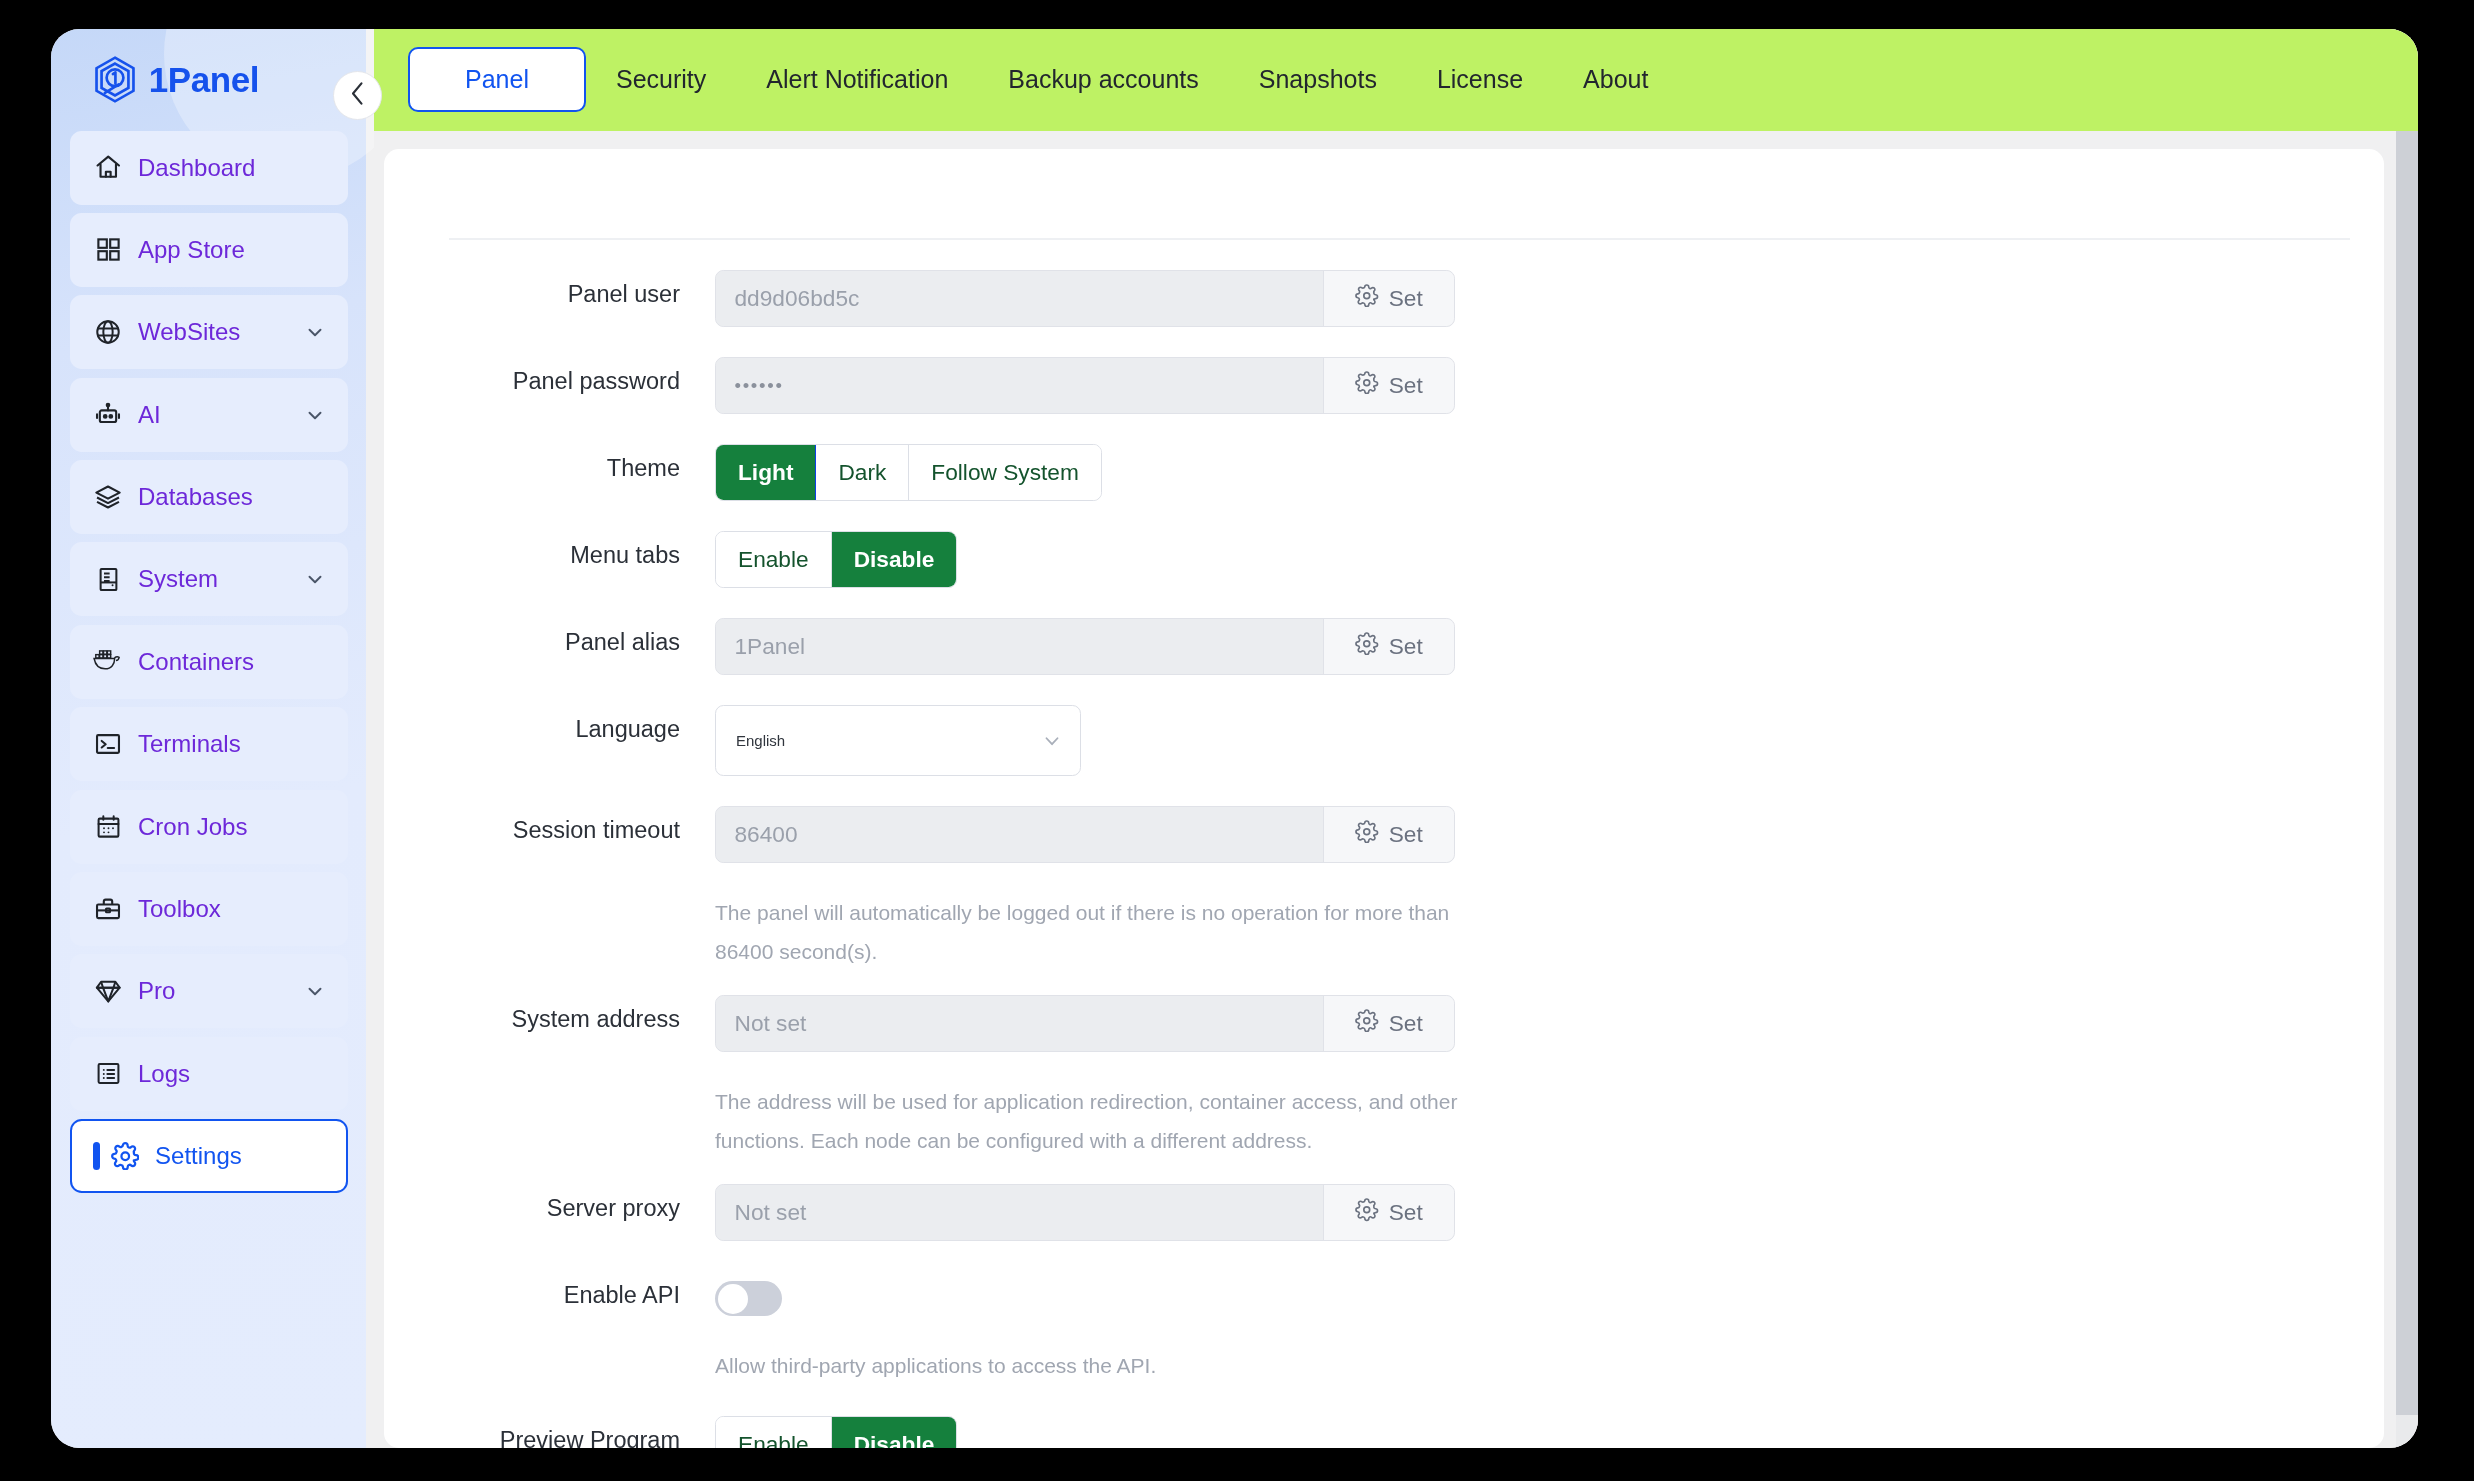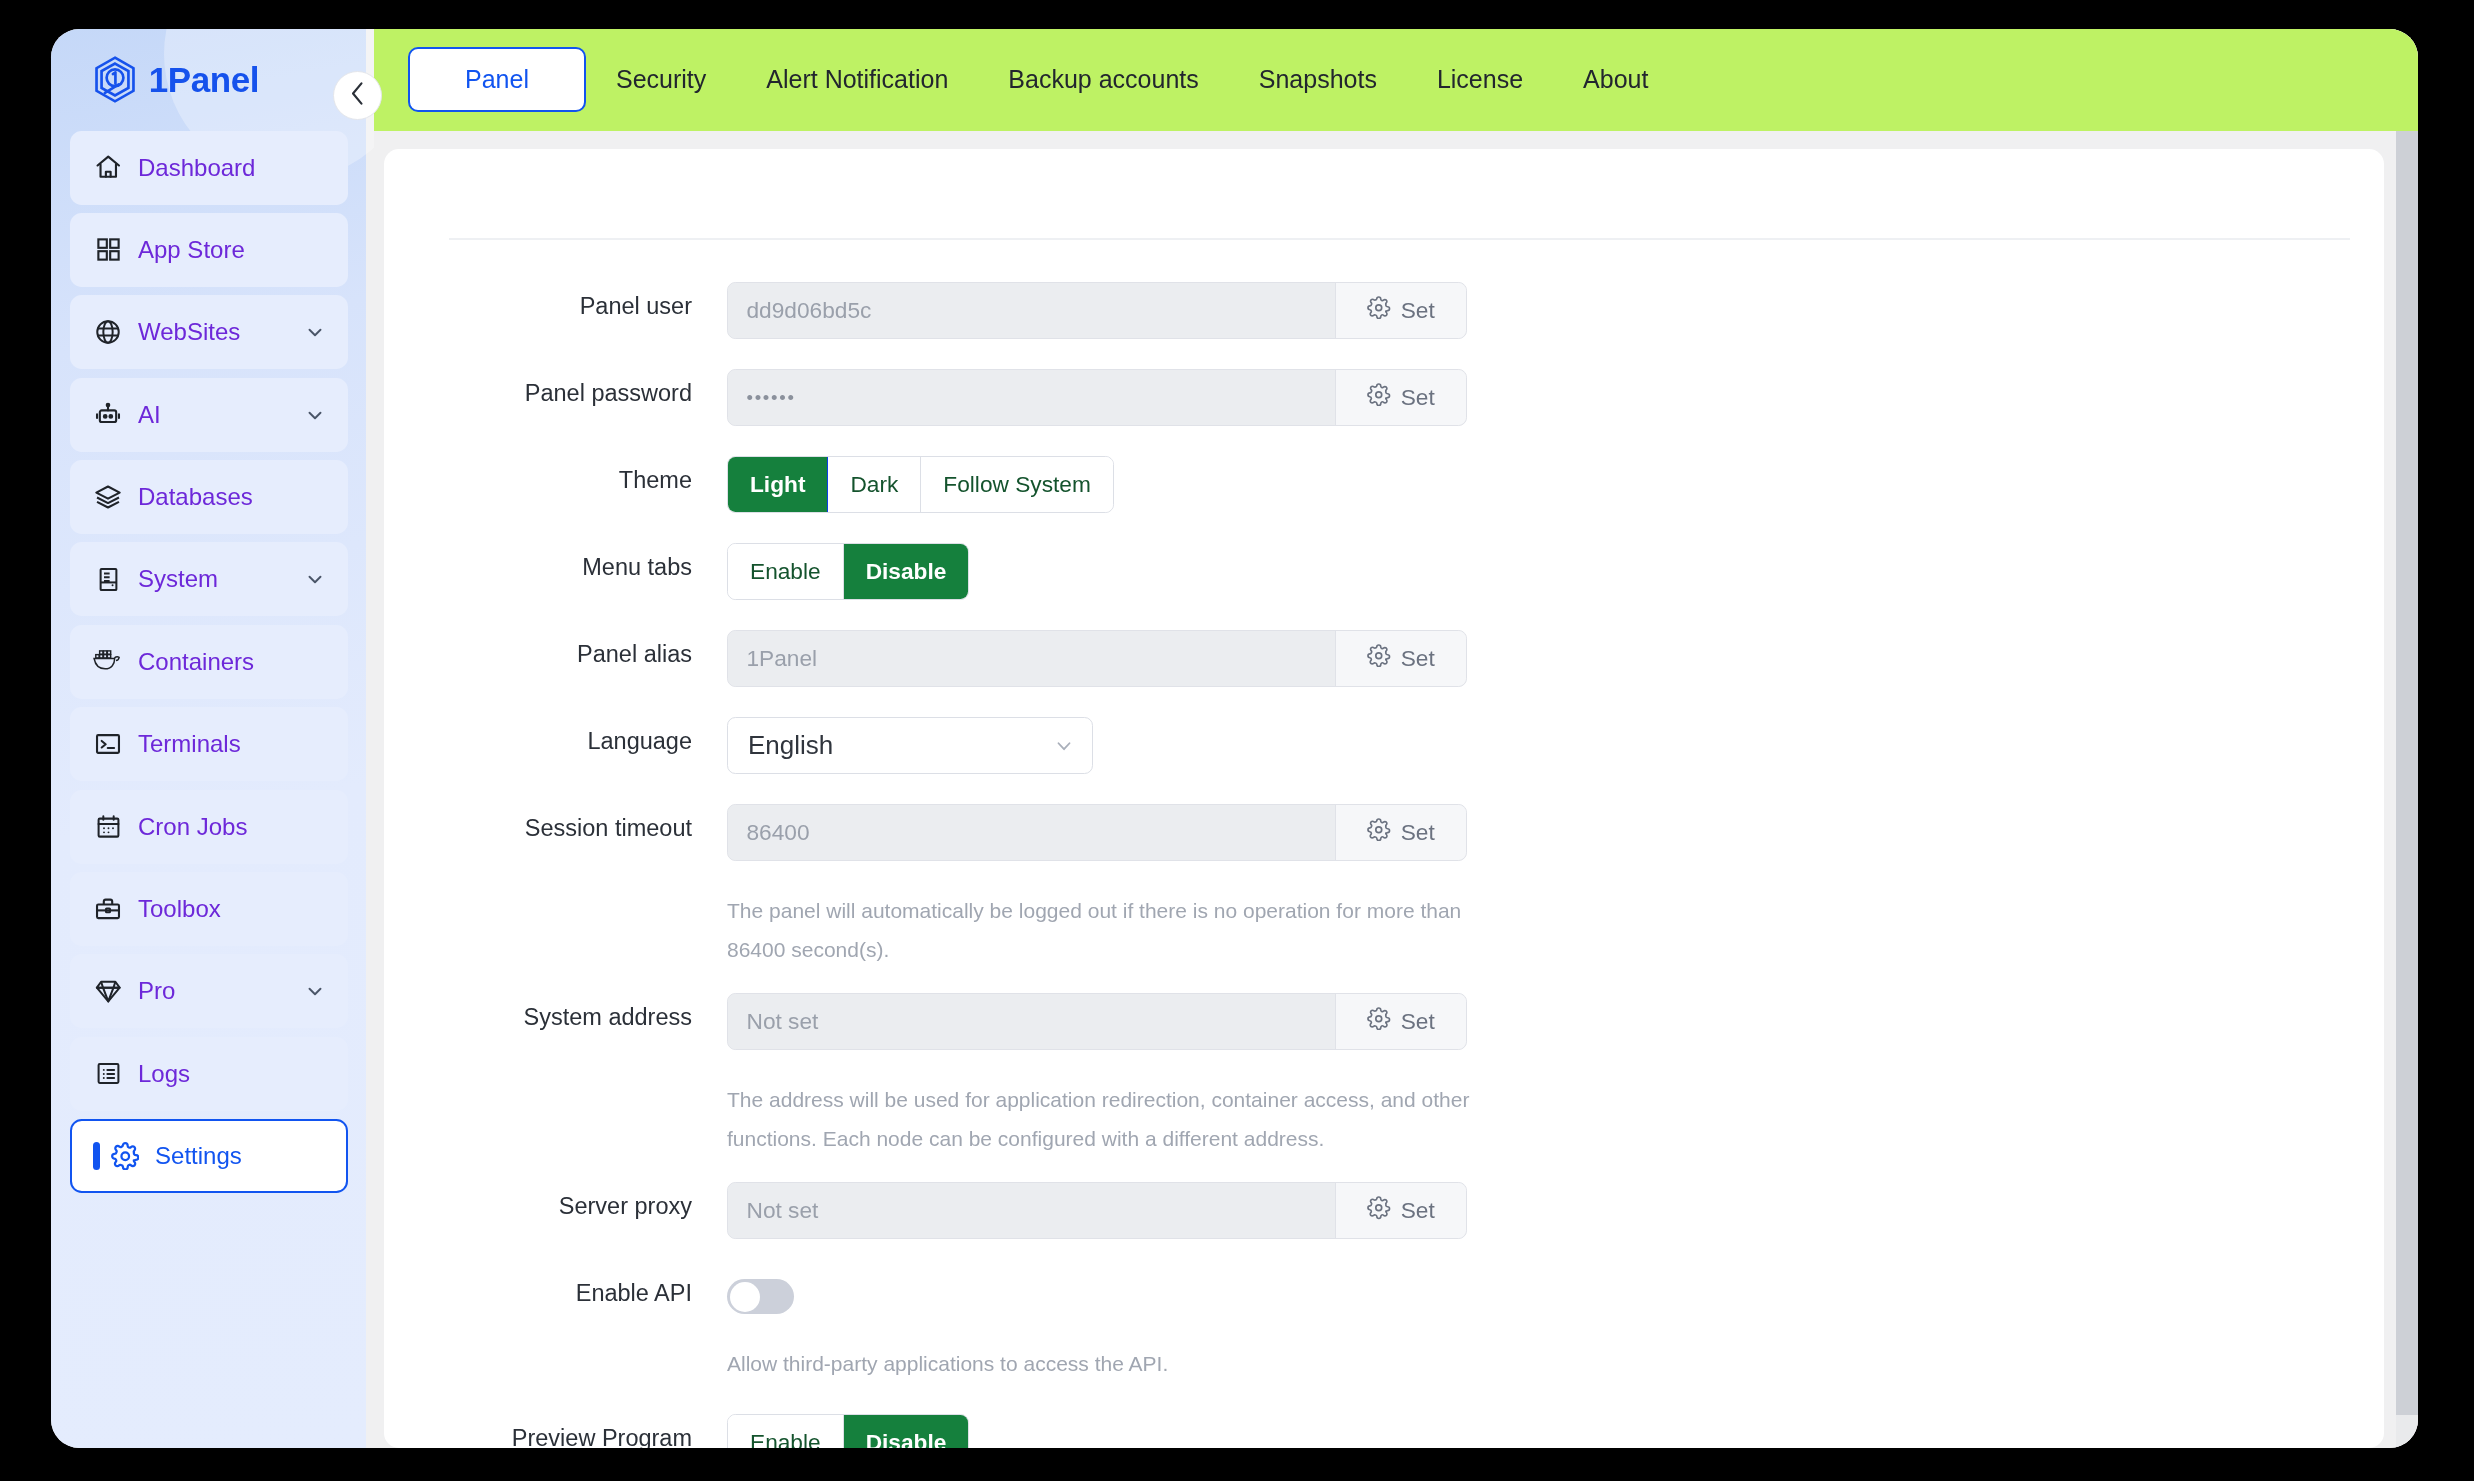--- a/index.html
+++ b/index.html
@@ -151,21 +151,21 @@
   #content-scroll {
     flex: 1;
     padding: 18.5px 34px 0 10px;
     overflow: hidden;
     position: relative;
   }
   #content-card {
     background: #ffffff;
     border-radius: 15px;
     height: 100%;
-    padding: 16px;
+    padding: 4px;
     position: relative;
   }
   #card-divider {
     position: absolute;
     left: 65px; right: 34px; top: 89px;
     height: 1.7px;
     background: #eef0f3;
   }
 
   .form {
@@ -245,27 +245,27 @@
   .seg .opt:last-child { border-right: none; }
   .seg .opt.on {
     background: #15803d;
     color: #ffffff;
     font-weight: 700;
     border-right-color: #0d3fe8;
   }
 
   
   .select {
-    width: 366px; height: 57px;
+    width: 366px; height: 71px;
     border: 0.8px solid #dcdfe6;
     border-radius: 8.4px;
     background: #ffffff;
     display: flex; align-items: center;
     padding: 0 17px 0 20px;
-    font-size: 26px;
+    font-size: 15px;
     color: #30353d;
     cursor: pointer;
   }
   .select .sel-val { flex: 1; }
   .select .sel-arrow { color: #a9afba; display: flex; }
 
   
   .helper {
     font-size: 21px;
     color: #a0a6b1;

